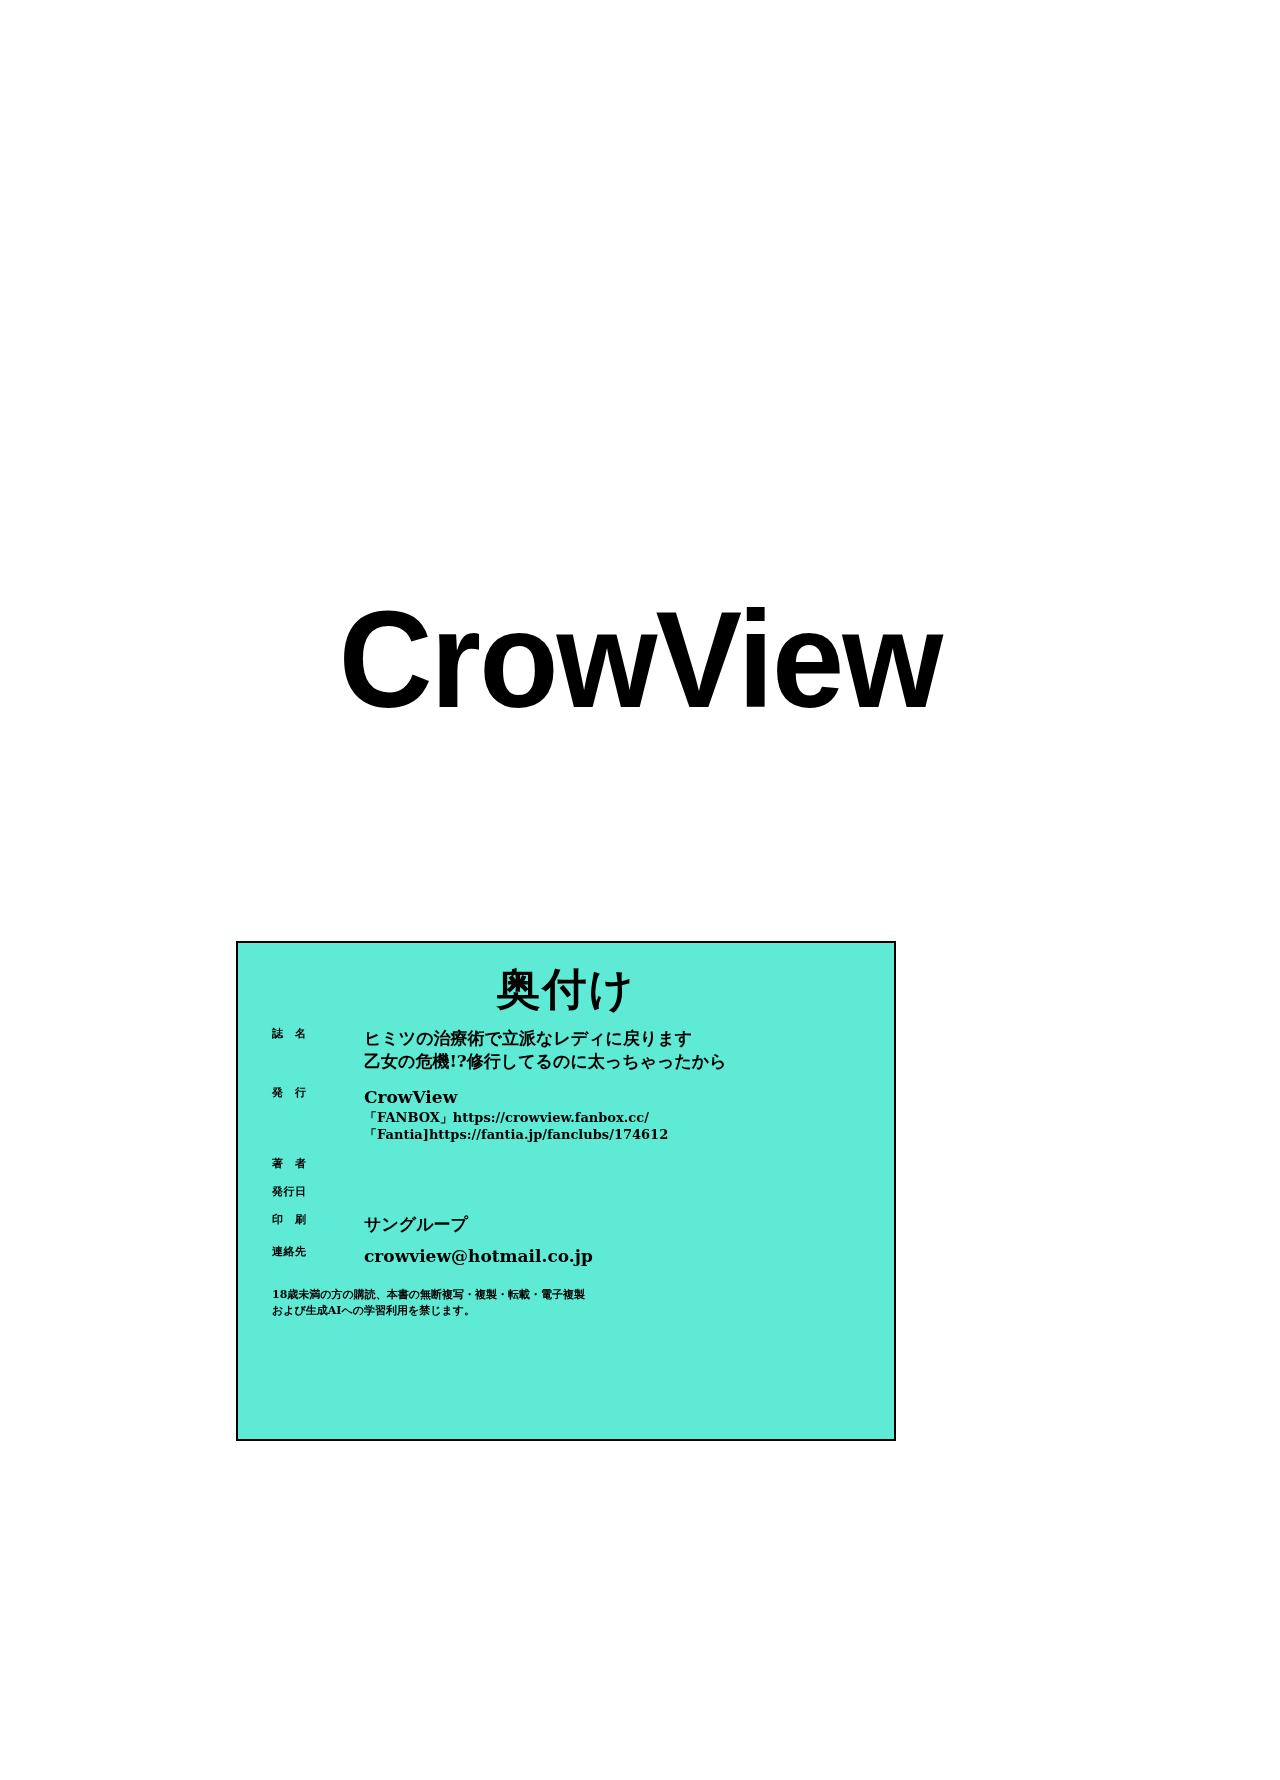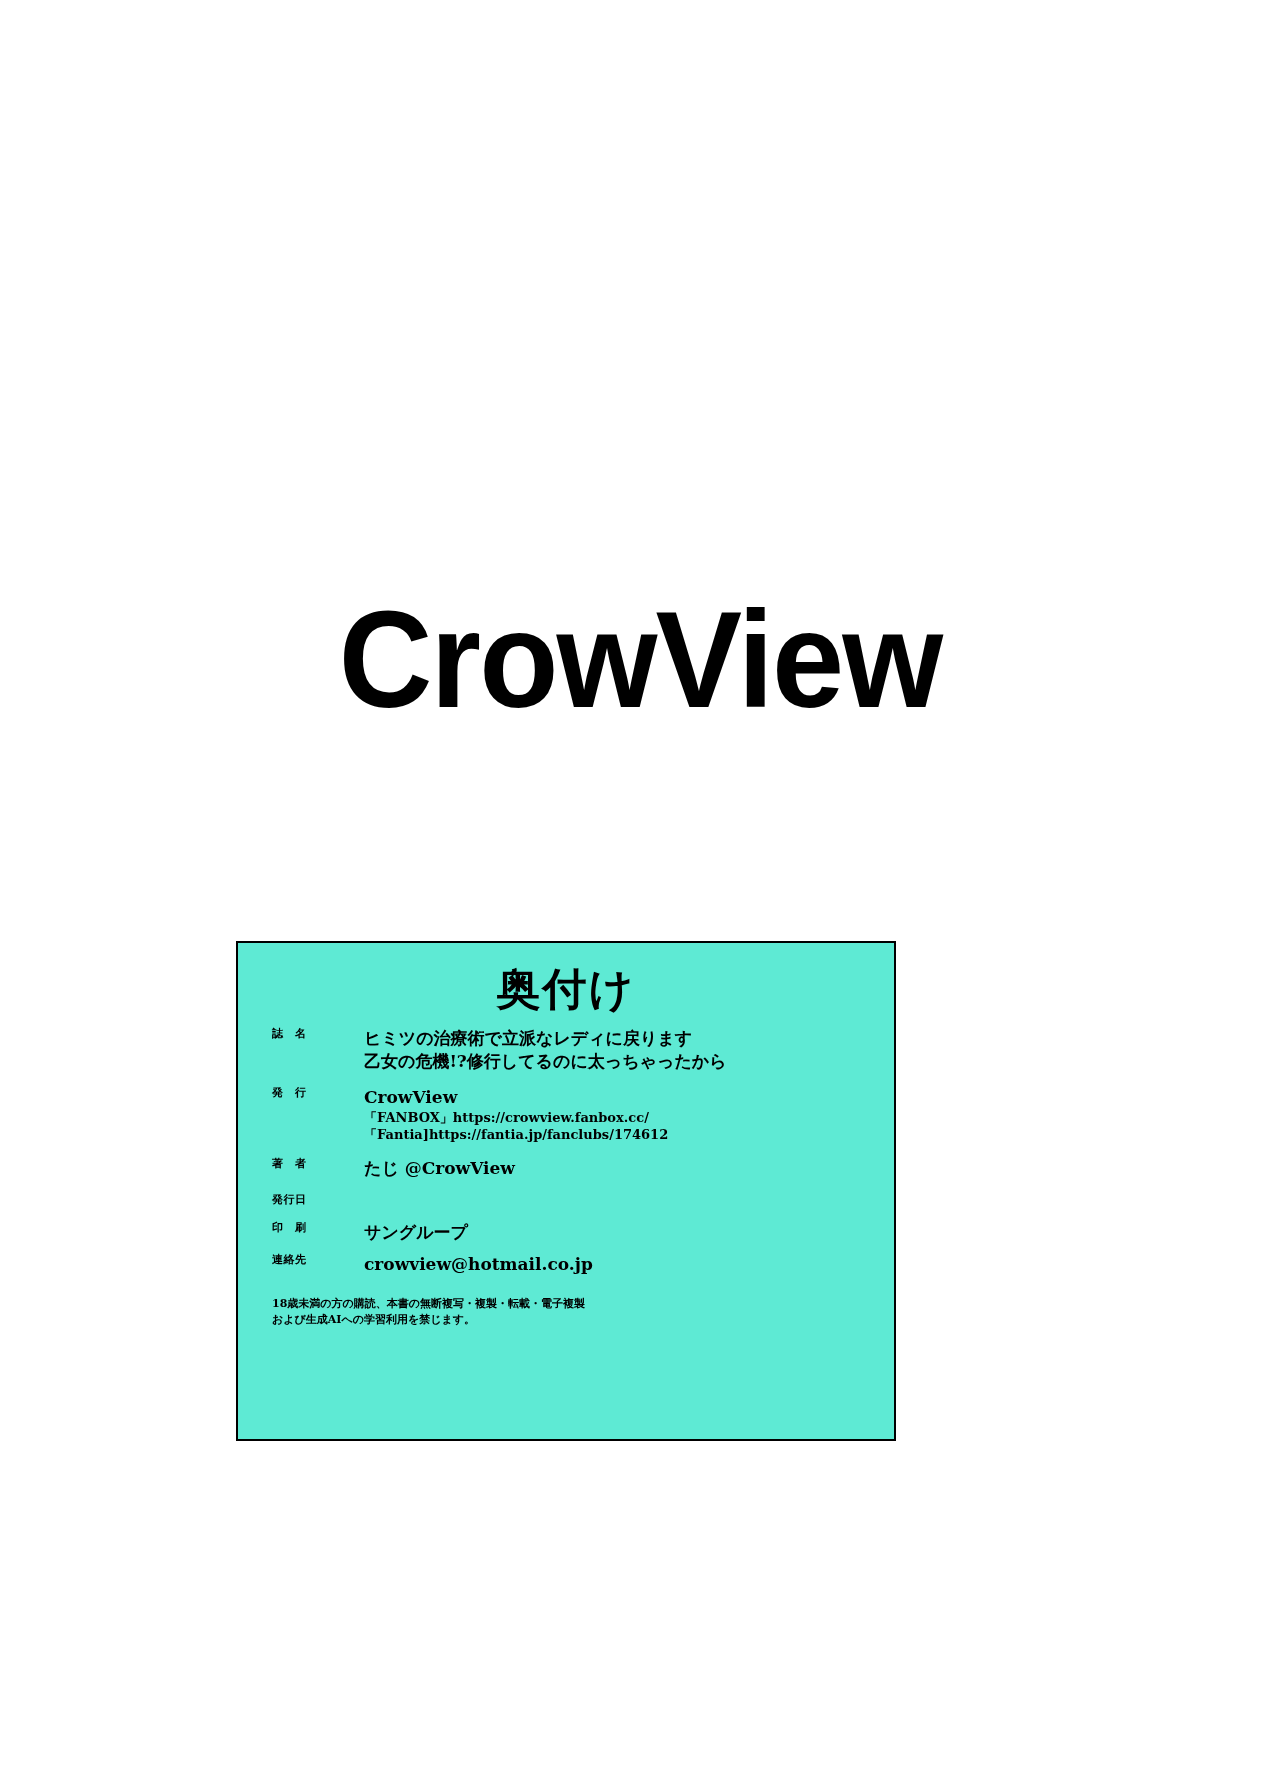--- a/index.html
+++ b/index.html
@@ -123,23 +123,20 @@
         <div class="label">発　行</div>
         <div class="value">
           <span class="line">CrowView</span>
           <span class="line small">「FANBOX」https://crowview.fanbox.cc/</span>
           <span class="line small">「Fantia]https://fantia.jp/fanclubs/174612</span>
         </div>
       </div>
 
       <div class="row">
         <div class="label">著　者</div>
-        <div class="value">
-          <span class="line">たじ @CrowView</span>
-        </div>
       </div>
 
       <div class="row">
         <div class="label">発行日</div>
       </div>
 
       <div class="row tight">
         <div class="label">印　刷</div>
         <div class="value">
           <span class="line">サングループ</span>

